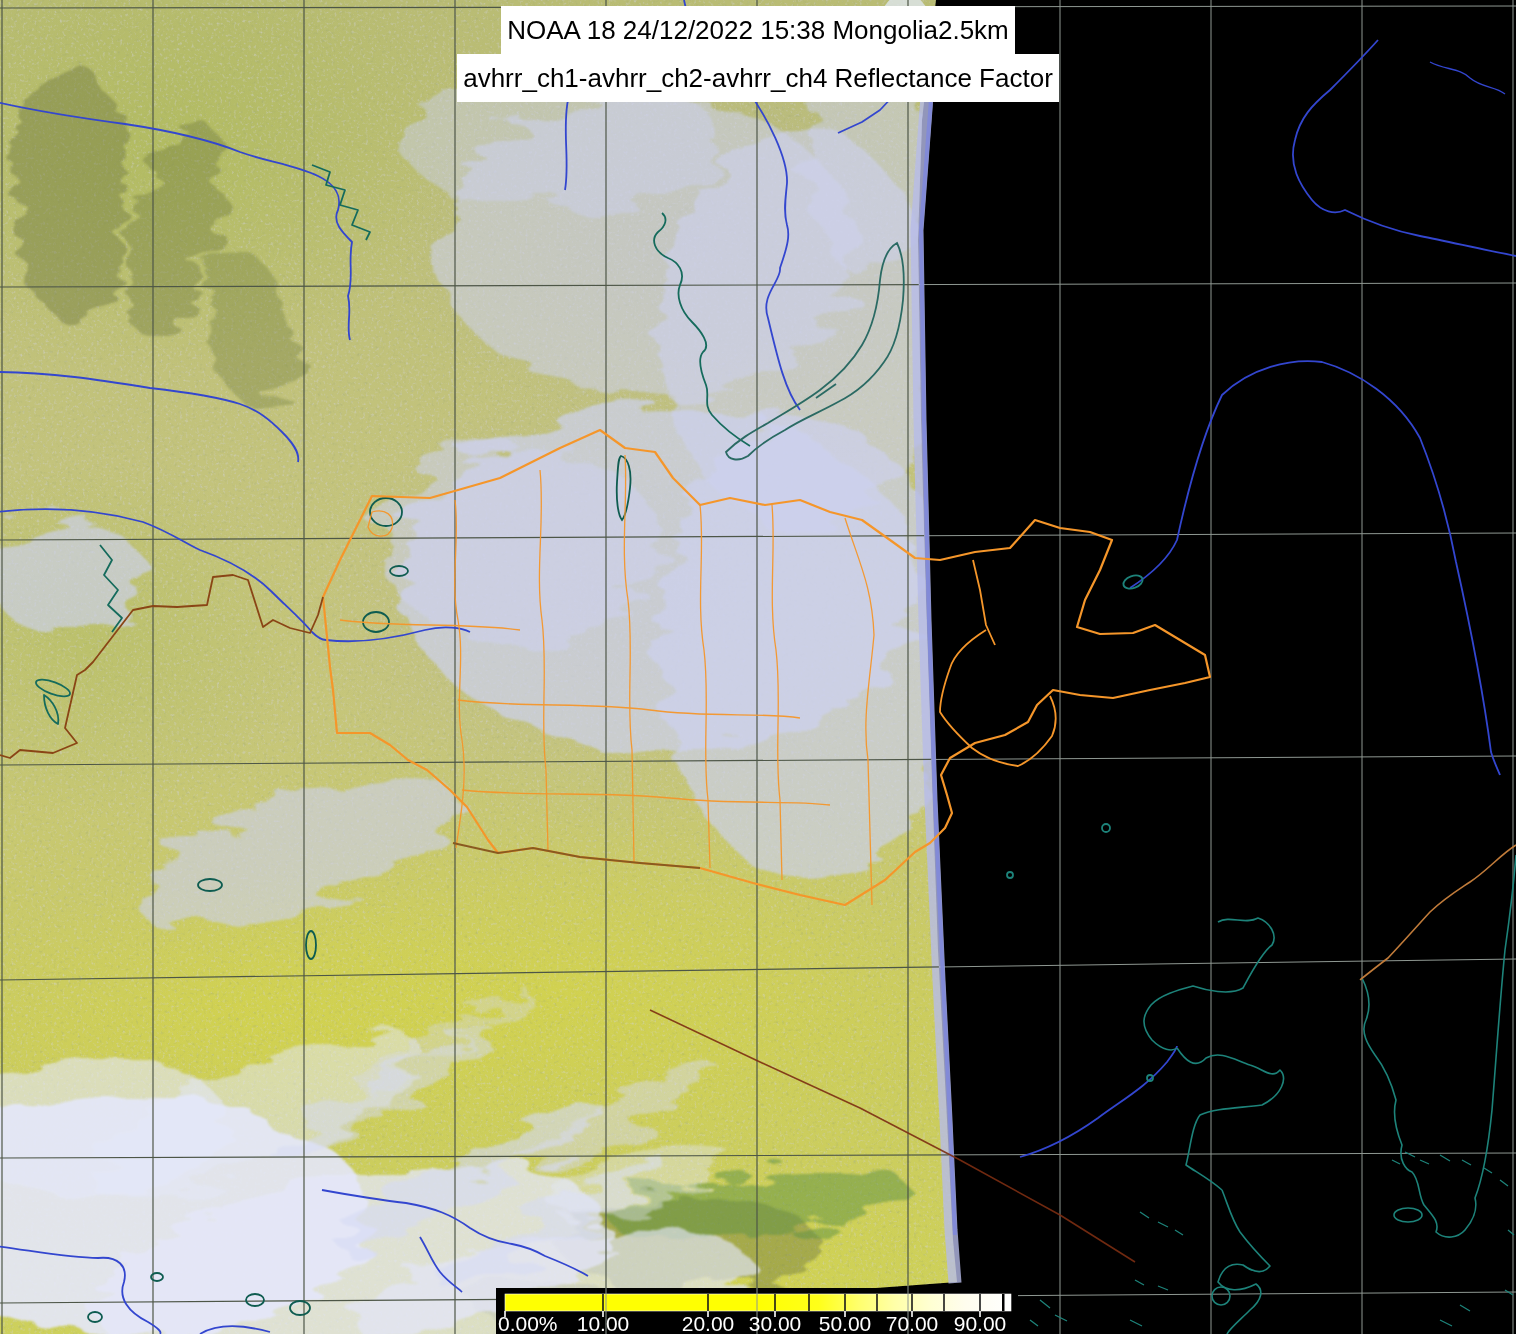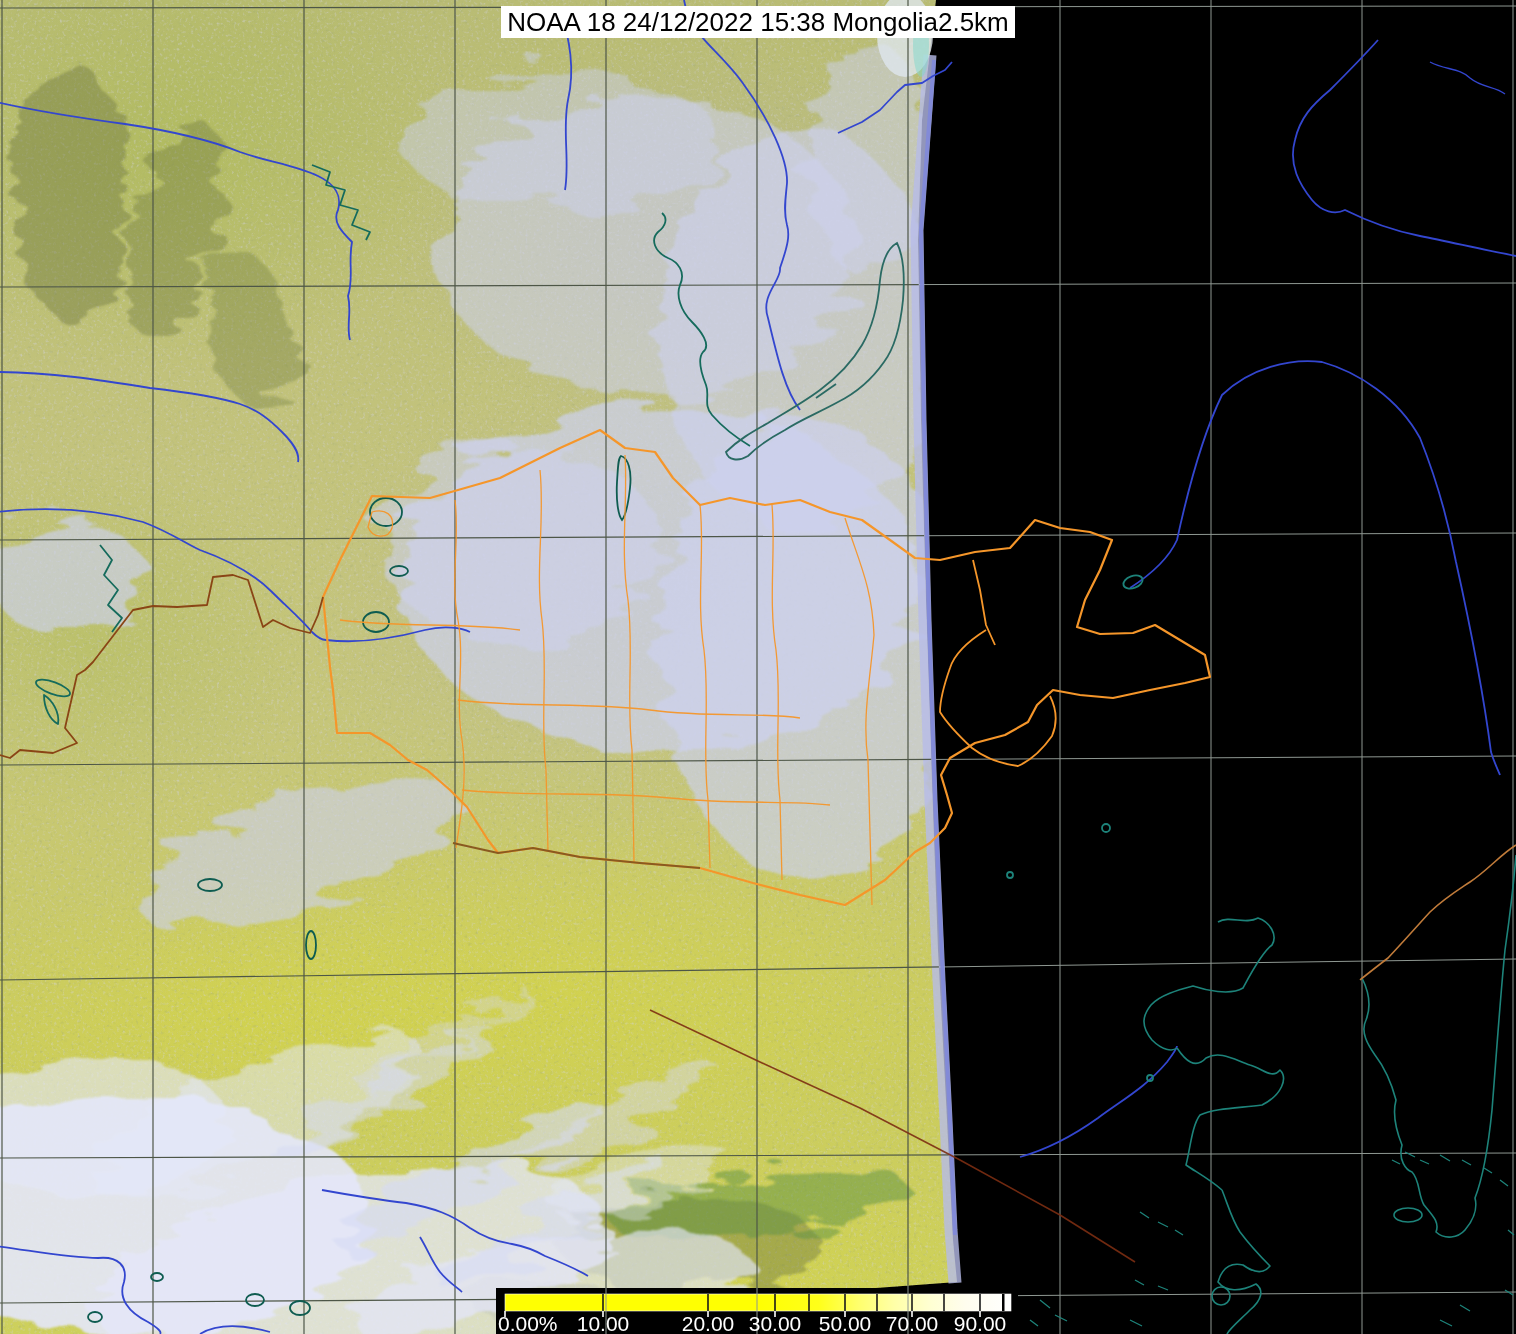--- a/index.html
+++ b/index.html
@@ -1,21 +1,21 @@
 <!DOCTYPE html>
 <html><head>
 <meta charset="utf-8">
 <style>
   html,body{margin:0;padding:0;background:#000;}
   #stage{position:relative;width:1516px;height:1334px;overflow:hidden;background:#000;
          font-family:"Liberation Sans",sans-serif;}
   #mapsvg{position:absolute;left:0;top:0;}
   #titleblock{position:absolute;top:6px;left:0;width:100%;display:flex;flex-direction:column;
               align-items:center;z-index:5;pointer-events:none;}
-  .titleline{background:#fff;color:#000;font-size:26px;line-height:30px;padding:1px 6px;
+  .titleline{background:#fff;color:#000;font-size:26px;line-height:30px;padding:9px 6px;
              white-space:nowrap;font-family:"Liberation Sans",sans-serif;}
 </style>
 </head>
 <body>
 
 <div id="stage">
 
 <svg id="mapsvg" width="1516" height="1334" viewBox="0 0 1516 1334">
   <defs>
     <clipPath id="swathClip">
@@ -277,15 +277,16 @@
       <text x="775" y="1331" text-anchor="middle">30.00</text>
       <text x="845" y="1331" text-anchor="middle">50.00</text>
       <text x="912" y="1331" text-anchor="middle">70.00</text>
       <text x="980" y="1331" text-anchor="middle">90.00</text>
     </g>
   </g>
 </svg>
 
 <div id="titleblock">
   <div class="titleline">NOAA 18 24/12/2022 15:38 Mongolia2.5km</div>
+  <div class="titleline">avhrr_ch1-avhrr_ch2-avhrr_ch4 Reflectance Factor</div>
 </div>
 
 </div>
 
 </body></html>

